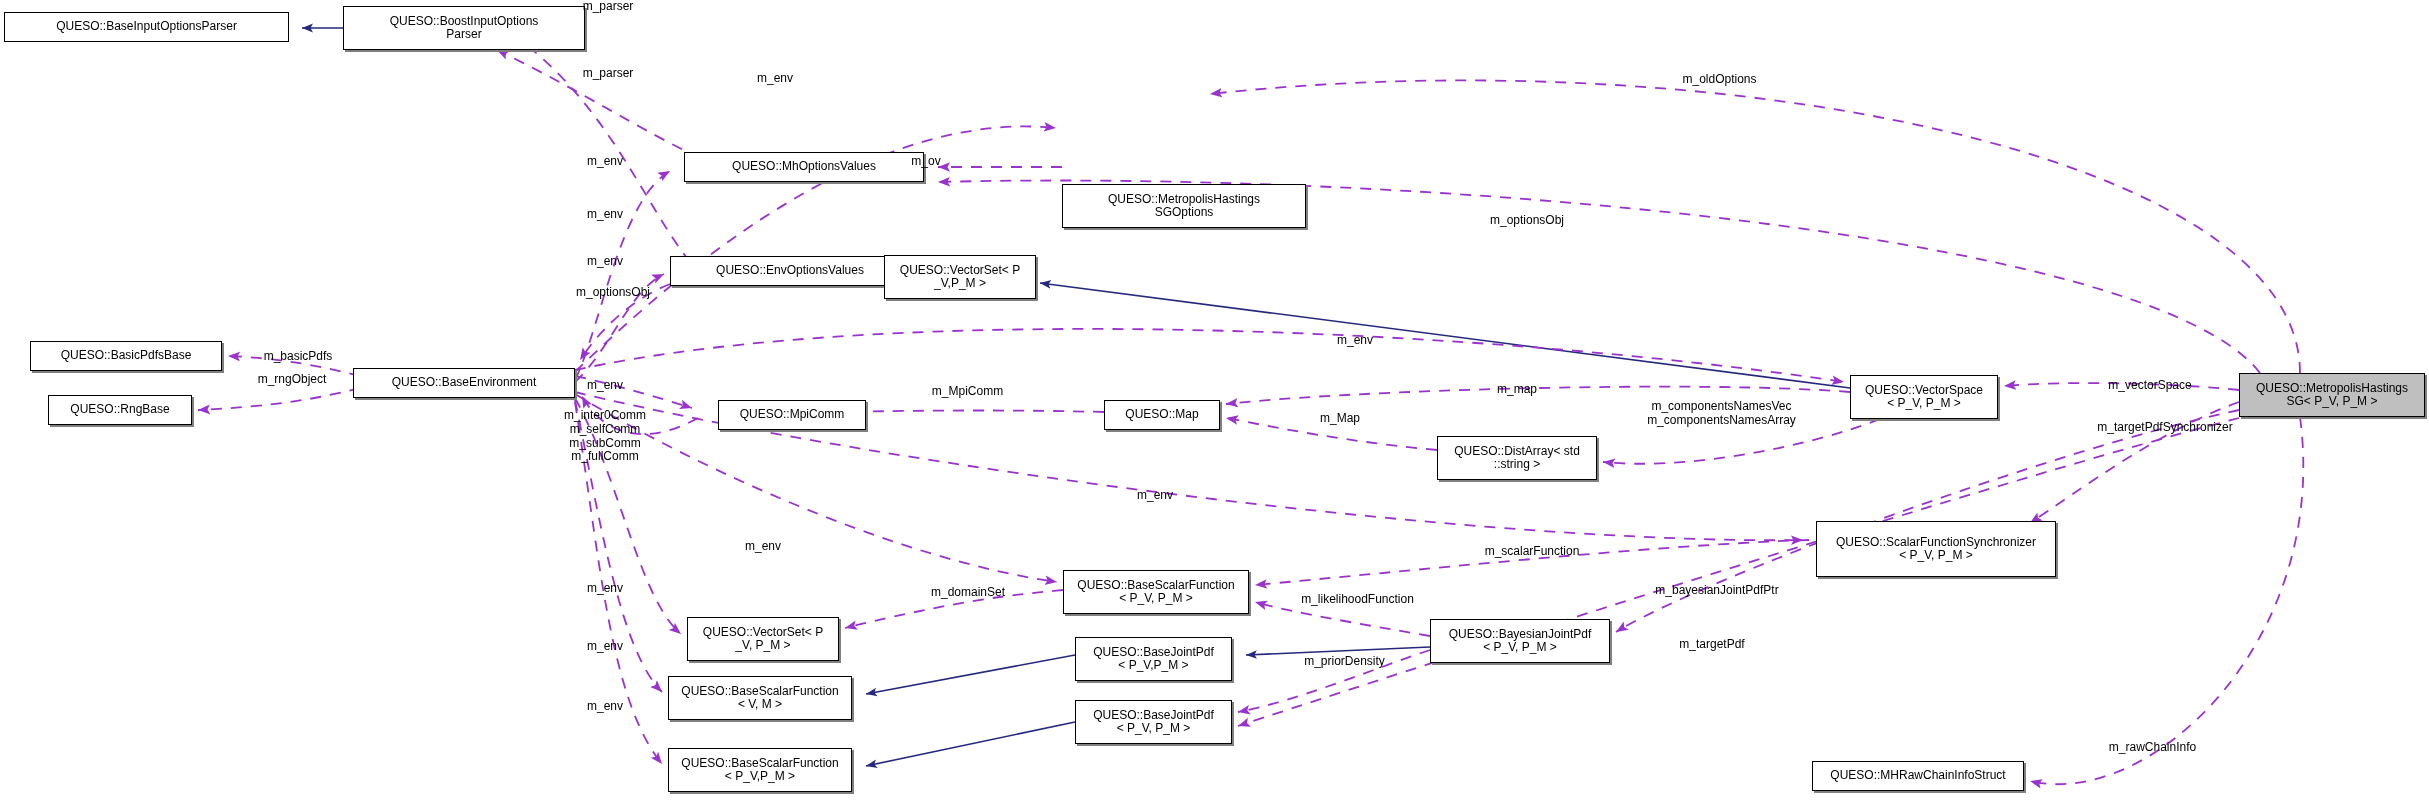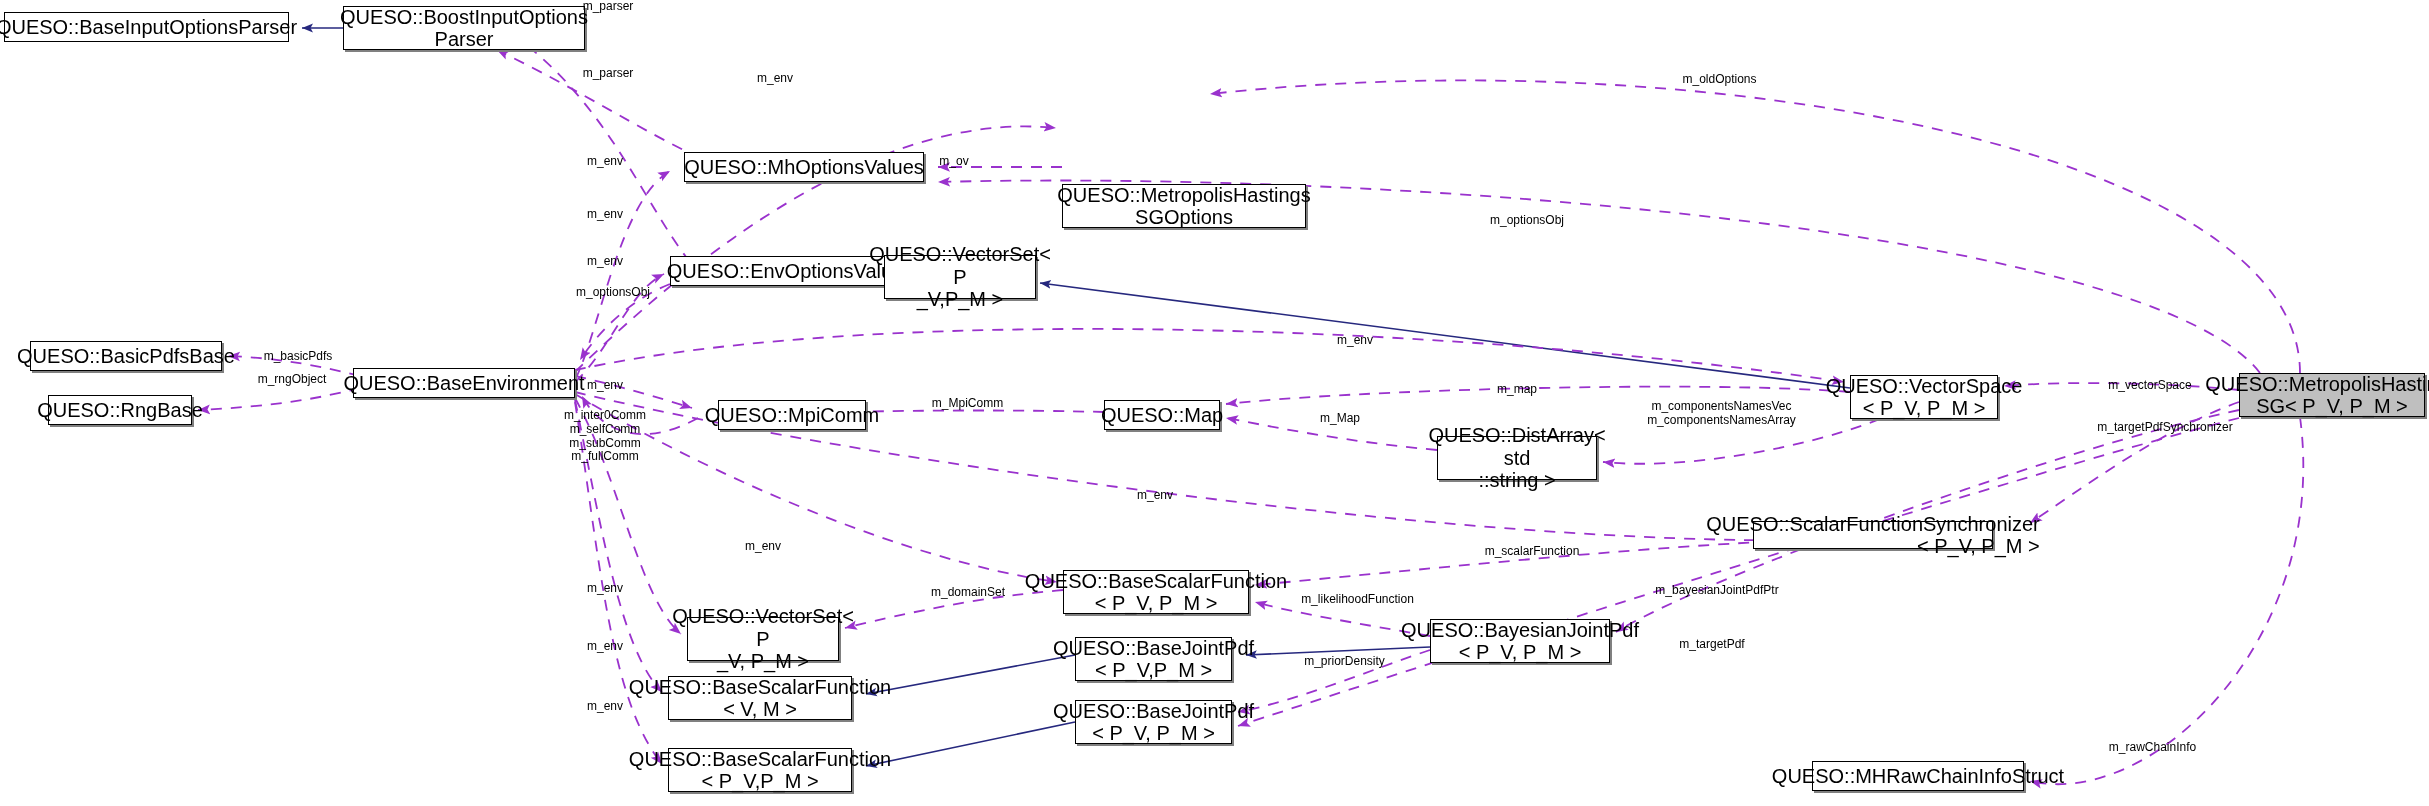--- a/index.html
+++ b/index.html
@@ -8,21 +8,21 @@
   svg.edges{position:absolute;left:0;top:0;width:2429px;height:806px;}
   .node{
     position:absolute;
     box-sizing:border-box;
     background:#ffffff;
     border:1px solid #000000;
     display:flex;
     align-items:center;
     justify-content:center;
     text-align:center;
-    font-size:20px;
+    font-size:12px;
     line-height:1.12;
     color:#000000;
     white-space:pre-line;
     padding:12px 4px;
   }
   .node.shadow{box-shadow:2px 2px 0 0 #808080;}
   .node.highlight{background:#bfbfbf;border:1px solid #000000;box-shadow:2px 2px 0 0 #808080;}
   .edge-label{
     position:absolute;
     font-size:12px;
@@ -119,21 +119,21 @@
 
   <div class="node shadow" style="left:1437px;top:436px;width:160px;height:44px;">QUESO::DistArray&lt; std
 ::string &gt;</div>
 
   <div class="node shadow" style="left:1850px;top:375px;width:148px;height:44px;">QUESO::VectorSpace
 &lt; P_V, P_M &gt;</div>
 
   <div class="node highlight" style="left:2239px;top:373px;width:186px;height:44px;">QUESO::MetropolisHastings
 SG&lt; P_V, P_M &gt;</div>
 
-  <div class="node shadow" style="left:1753px;top:521px;width:240px;height:28px;text-align:right;">QUESO::ScalarFunctionSynchronizer
+  <div class="node shadow" style="left:1816px;top:521px;width:240px;height:56px;">QUESO::ScalarFunctionSynchronizer
 &lt; P_V, P_M &gt;</div>
 
   <div class="node shadow" style="left:1063px;top:570px;width:186px;height:44px;">QUESO::BaseScalarFunction
 &lt; P_V, P_M &gt;</div>
 
   <div class="node shadow" style="left:1430px;top:619px;width:180px;height:44px;">QUESO::BayesianJointPdf
 &lt; P_V, P_M &gt;</div>
 
   <div class="node shadow" style="left:687px;top:617px;width:152px;height:44px;">QUESO::VectorSet&lt; P
 _V, P_M &gt;</div>
@@ -150,31 +150,31 @@
   <div class="node shadow" style="left:668px;top:748px;width:184px;height:44px;">QUESO::BaseScalarFunction
 &lt; P_V,P_M &gt;</div>
 
   <div class="node shadow" style="left:1812px;top:761px;width:212px;height:30px;">QUESO::MHRawChainInfoStruct</div>
 
   <div class="edge-label" style="left:563px;top:0px;width:90px;">m_parser</div>
   <div class="edge-label" style="left:563px;top:67px;width:90px;">m_parser</div>
   <div class="edge-label" style="left:740px;top:72px;width:70px;">m_env</div>
   <div class="edge-label" style="left:1657px;top:73px;width:125px;">m_oldOptions</div>
   <div class="edge-label" style="left:570px;top:155px;width:70px;">m_env</div>
-  <div class="edge-label" style="left:924px;top:155px;width:60px;">m_ov</div>
+  <div class="edge-label" style="left:896px;top:155px;width:60px;">m_ov</div>
   <div class="edge-label" style="left:1462px;top:214px;width:130px;">m_optionsObj</div>
   <div class="edge-label" style="left:570px;top:208px;width:70px;">m_env</div>
   <div class="edge-label" style="left:570px;top:255px;width:70px;">m_env</div>
   <div class="edge-label" style="left:548px;top:286px;width:130px;">m_optionsObj</div>
   <div class="edge-label" style="left:238px;top:350px;width:120px;">m_basicPdfs</div>
   <div class="edge-label" style="left:232px;top:373px;width:120px;">m_rngObject</div>
   <div class="edge-label" style="left:1320px;top:334px;width:70px;">m_env</div>
   <div class="edge-label" style="left:570px;top:379px;width:70px;">m_env</div>
   <div class="edge-label" style="left:2085px;top:379px;width:130px;">m_vectorSpace</div>
-  <div class="edge-label" style="left:910px;top:397px;width:115px;">m_MpiComm</div>
+  <div class="edge-label" style="left:910px;top:385px;width:115px;">m_MpiComm</div>
   <div class="edge-label" style="left:1482px;top:383px;width:70px;">m_map</div>
   <div class="edge-label" style="left:1305px;top:412px;width:70px;">m_Map</div>
   <div class="edge-label" style="left:1614px;top:400px;width:215px;">m_componentsNamesVec
 m_componentsNamesArray</div>
   <div class="edge-label" style="left:2055px;top:421px;width:220px;">m_targetPdfSynchronizer</div>
   <div class="edge-label" style="left:540px;top:409px;width:130px;">m_inter0Comm
 m_selfComm
 m_subComm
 m_fullComm</div>
   <div class="edge-label" style="left:1120px;top:489px;width:70px;">m_env</div>

